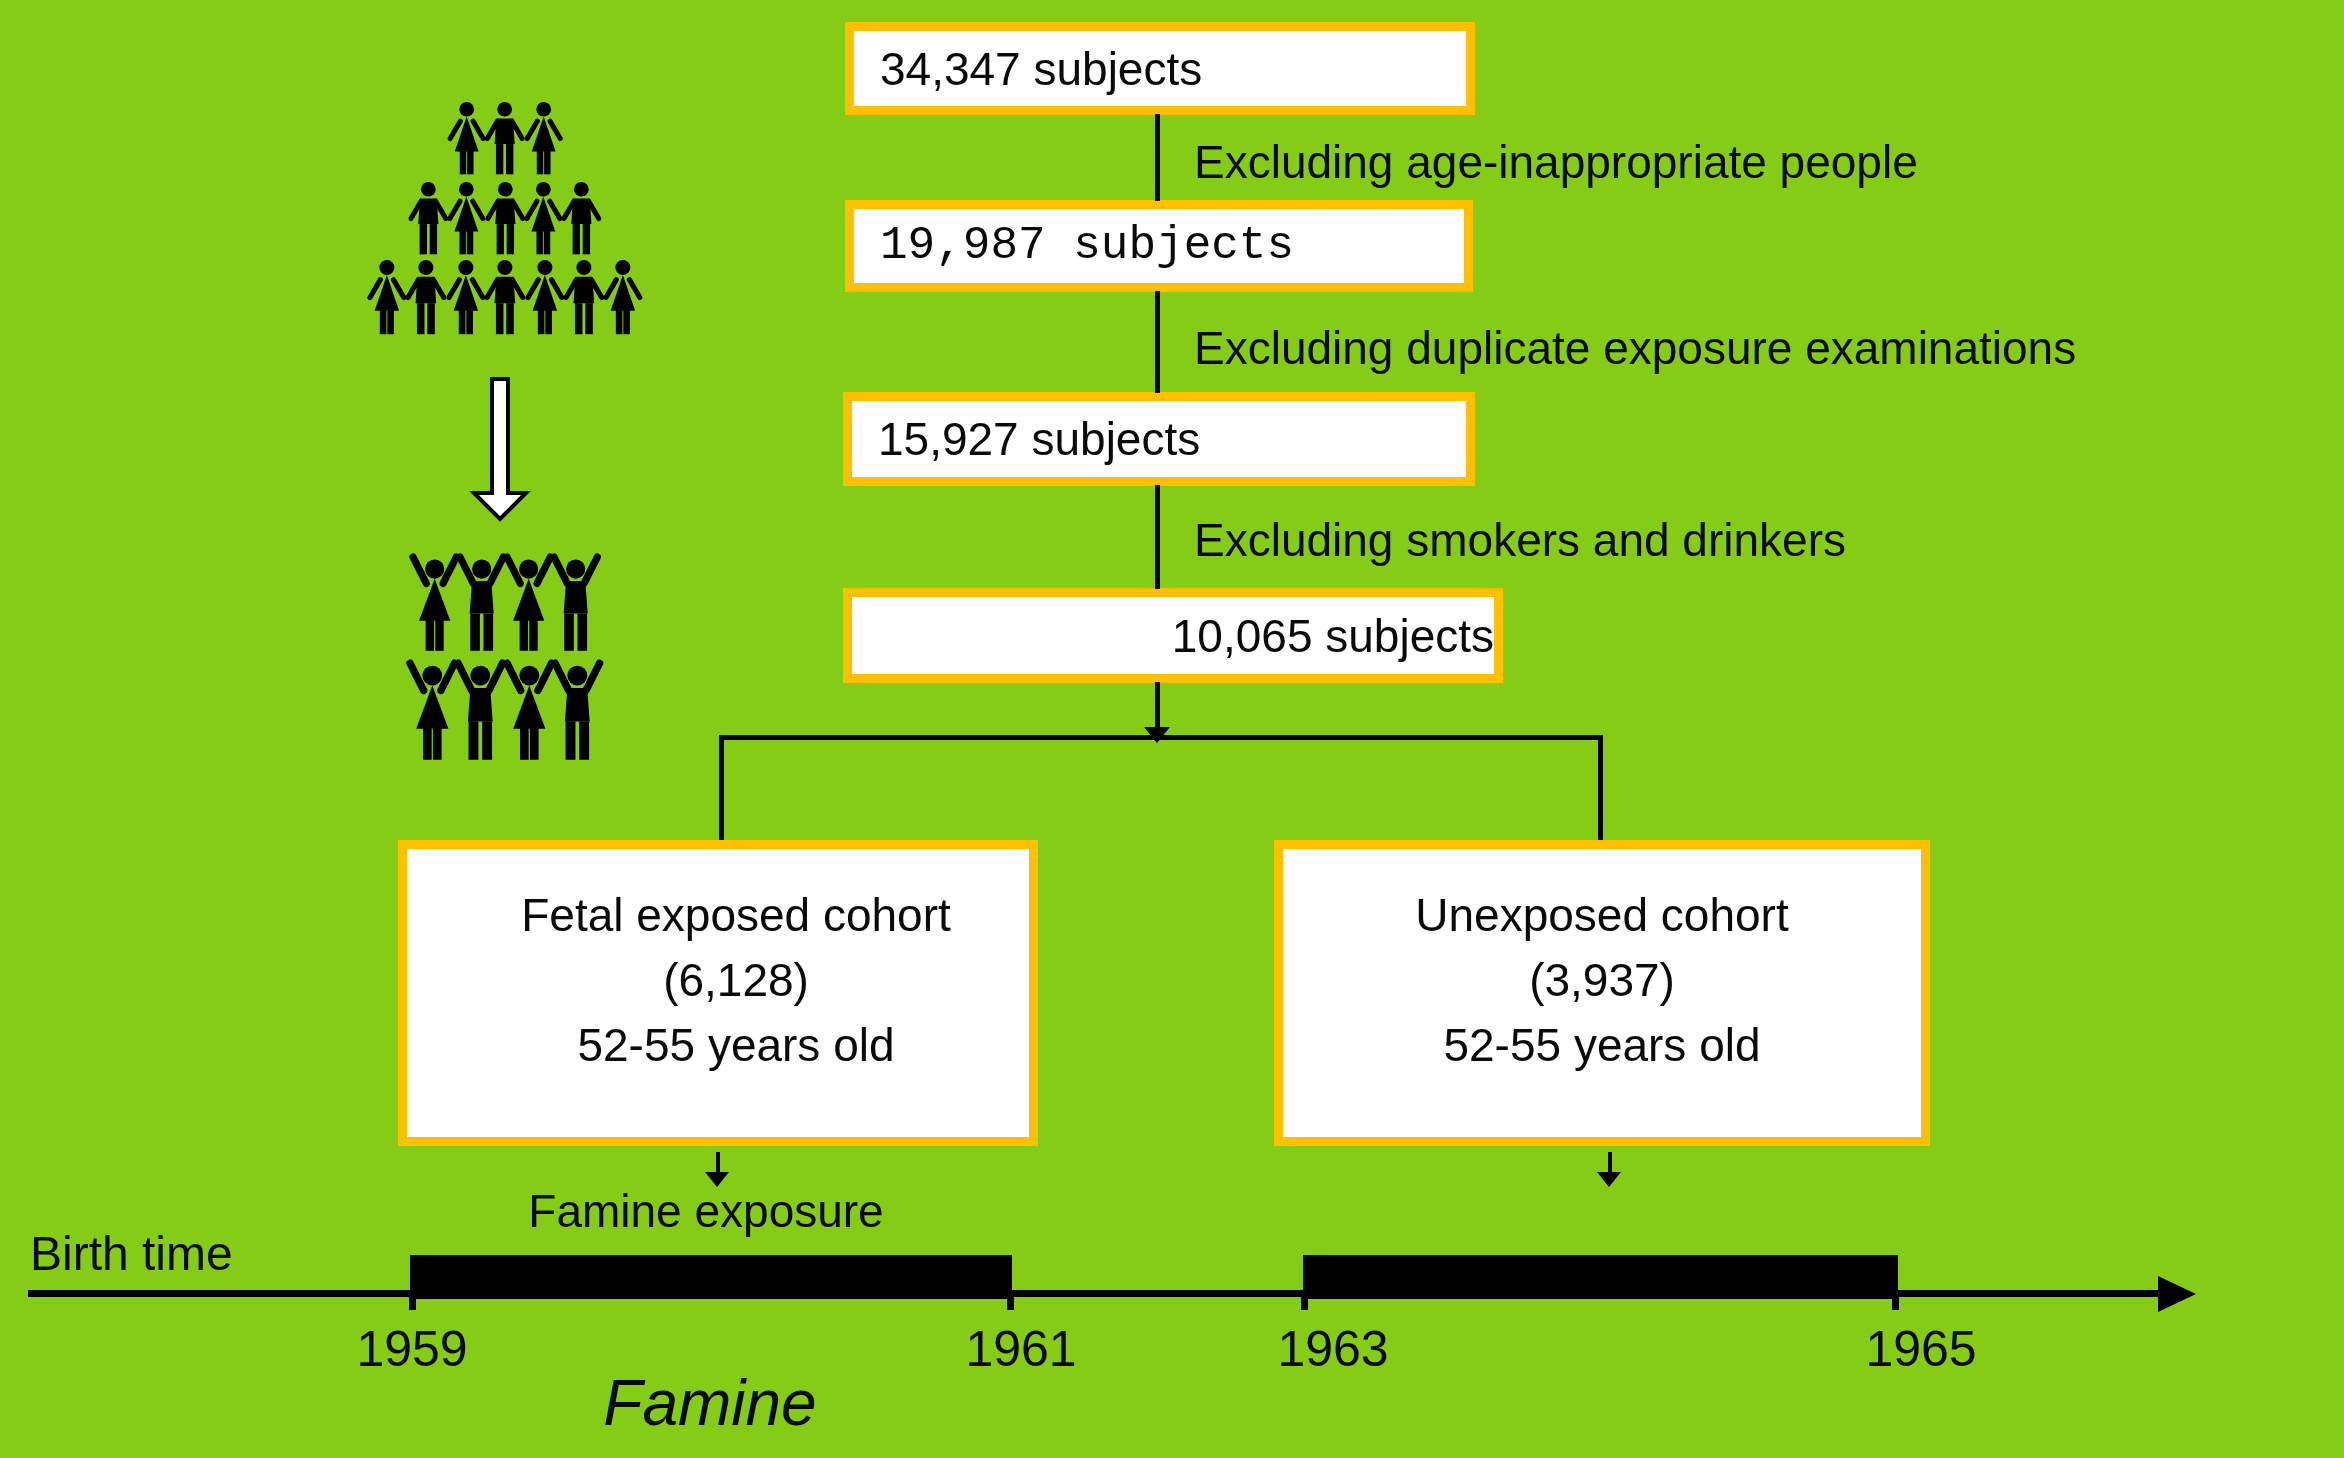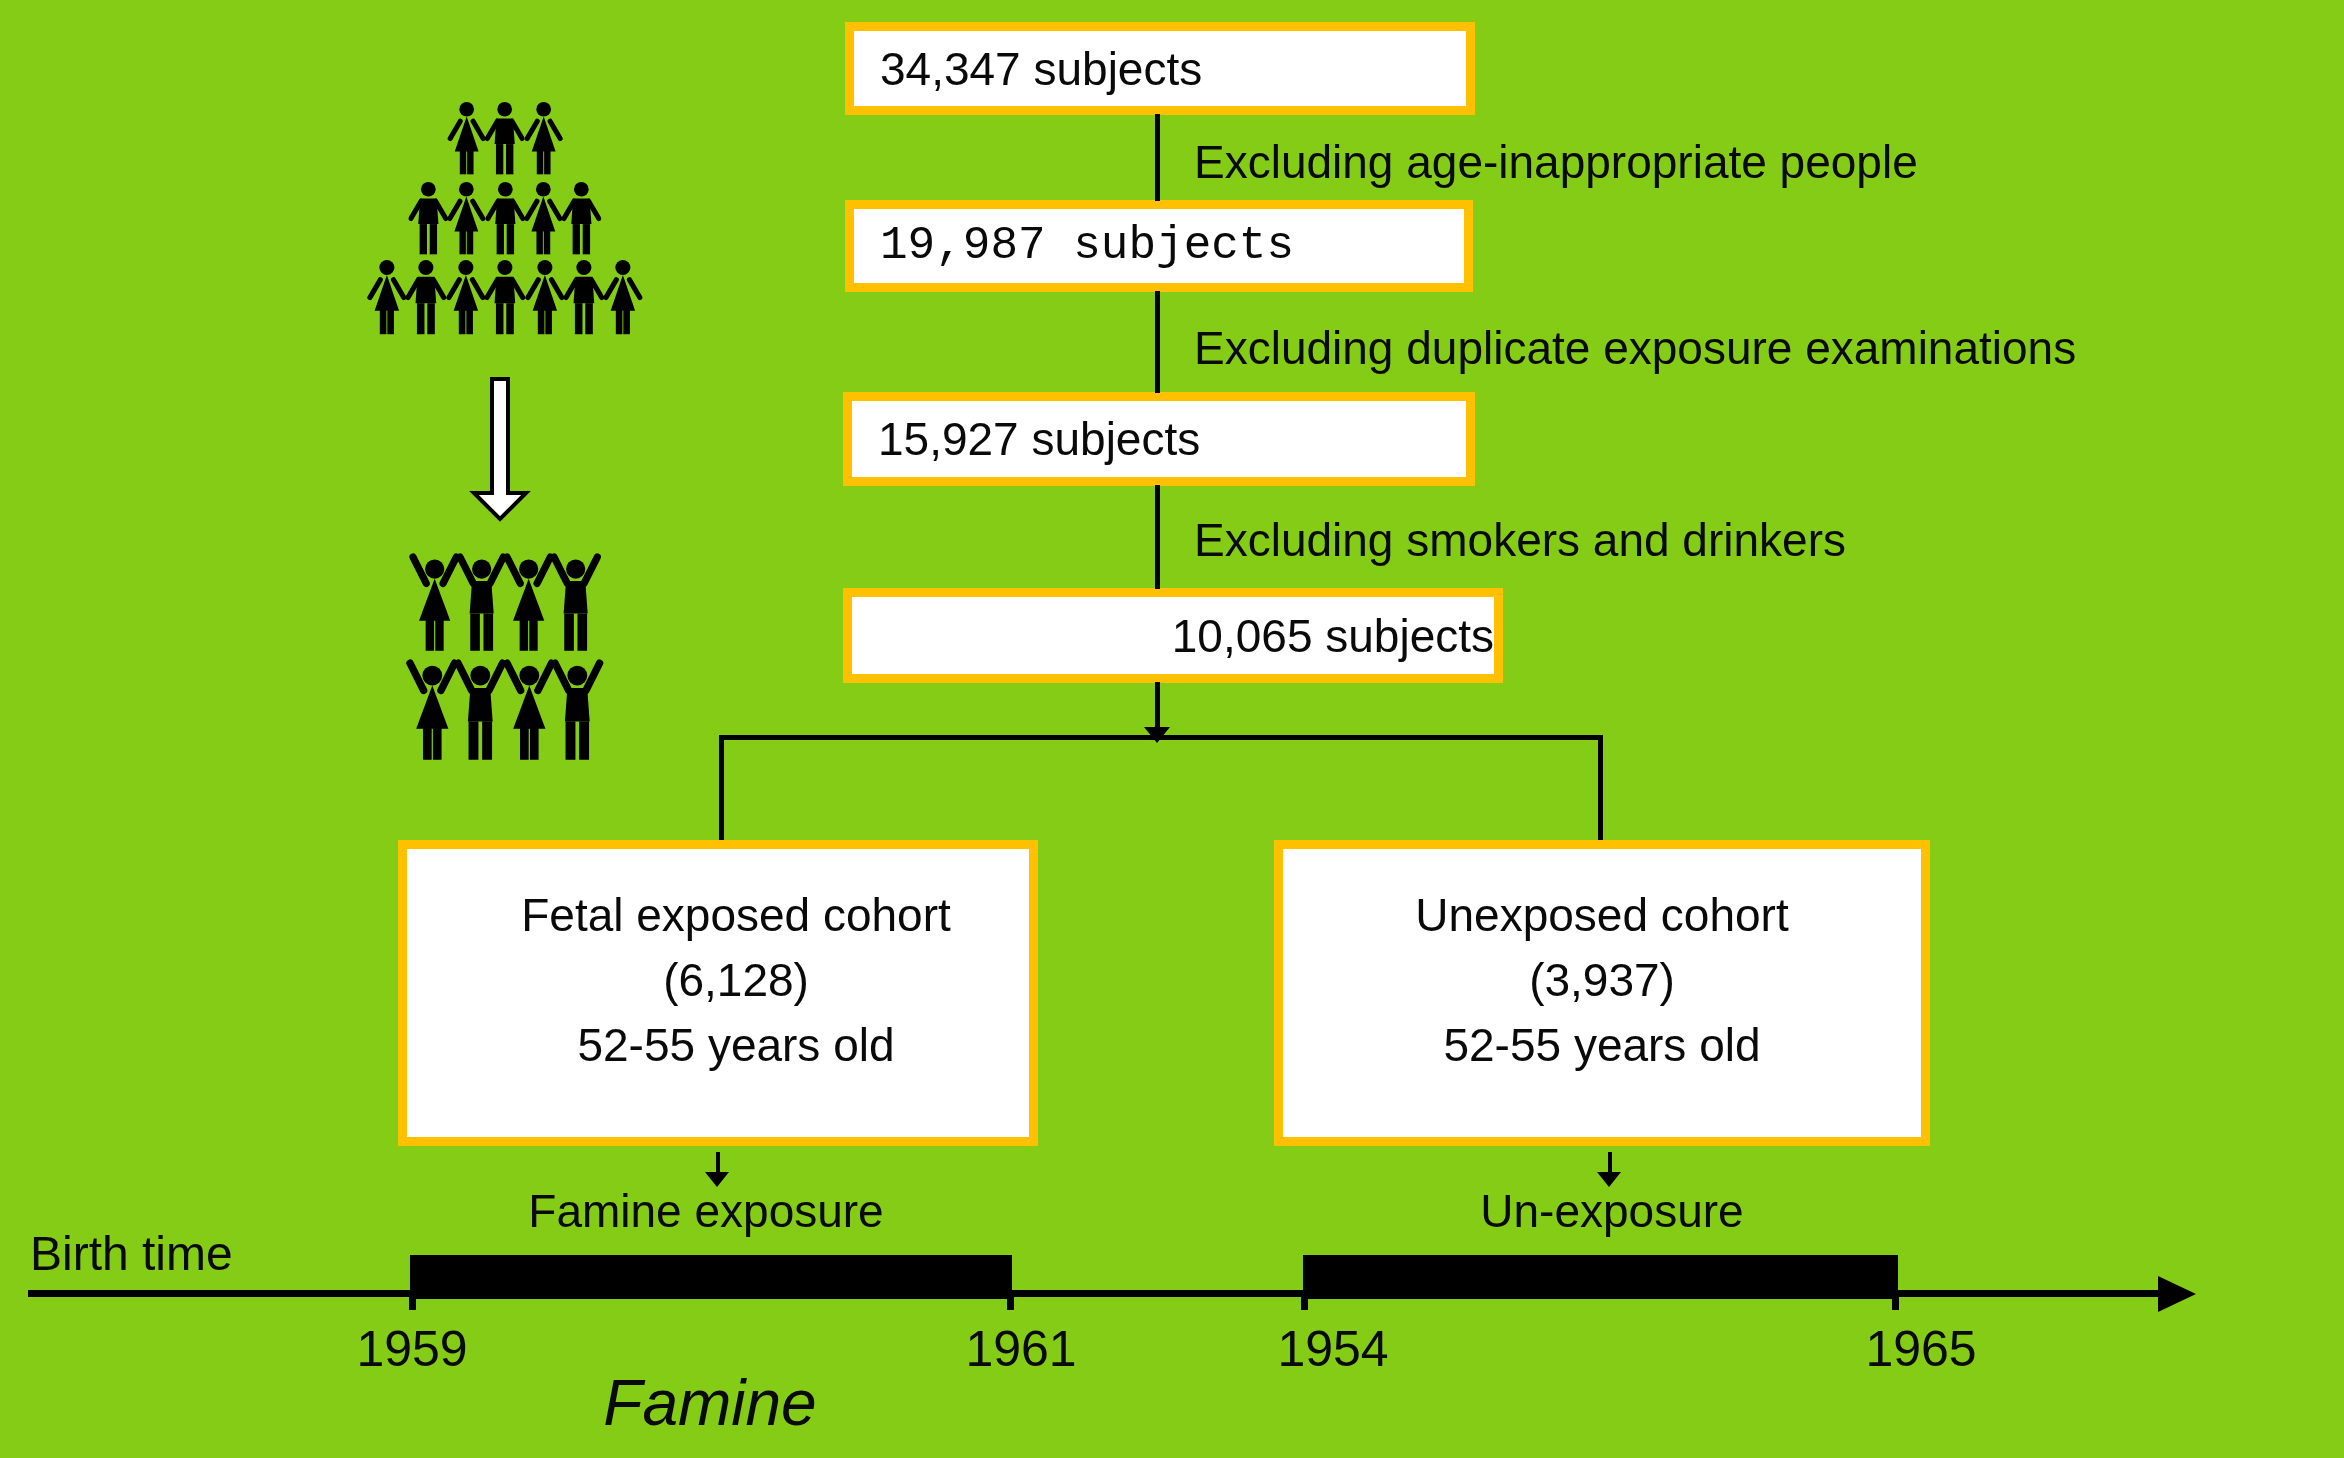--- a/index.html
+++ b/index.html
@@ -233,30 +233,29 @@
     <div>(3,937)</div>
     <div>52-55 years old</div>
   </div>
 
   <div class="vline ca-line-l"></div>
   <div class="tri-down th-cl"></div>
   <div class="vline ca-line-r"></div>
   <div class="tri-down th-cr"></div>
 
   <div class="exp-label l">Famine exposure</div>
-  <div class="exp-label r">Un-exposure</div>
 
   <div class="birth-time">Birth time</div>
   <div class="tl-line"></div>
   <div class="tri-right"></div>
   <div class="tl-bar bar1"></div>
   <div class="tl-bar bar2"></div>
   <div class="tick t1"></div>
   <div class="tick t2"></div>
   <div class="tick t3"></div>
   <div class="tick t4"></div>
   <div class="year y1">1959</div>
   <div class="year y2">1961</div>
-  <div class="year y3">1954</div>
+  <div class="year y3">1963</div>
   <div class="year y4">1965</div>
   <div class="famine-caption">Famine</div>
 
 </div>
 
 </body></html>

